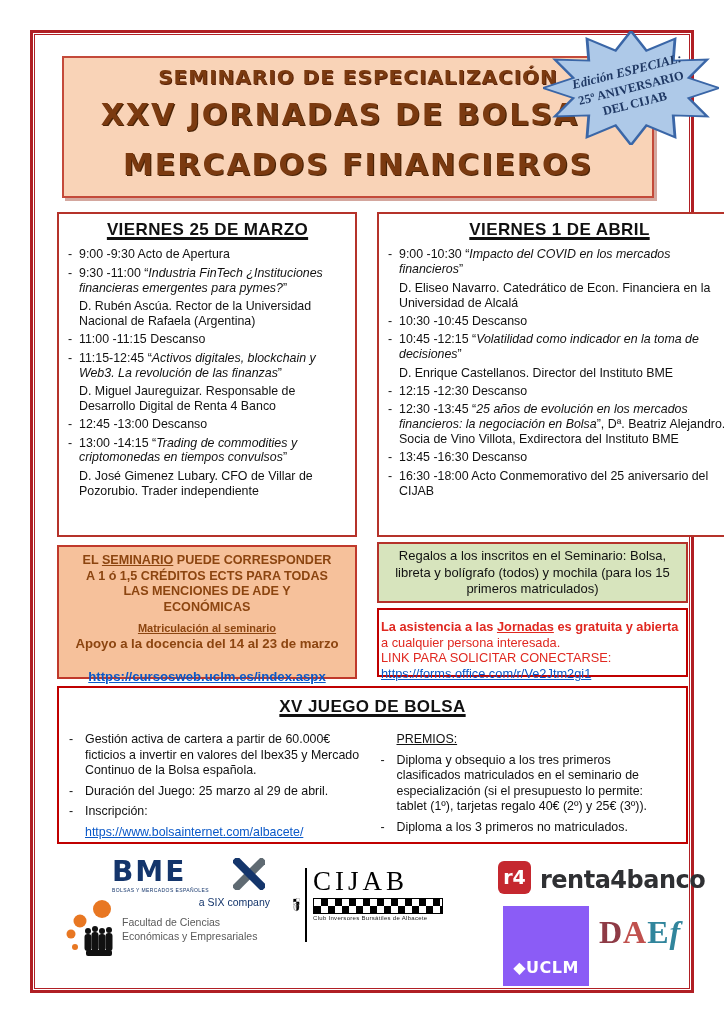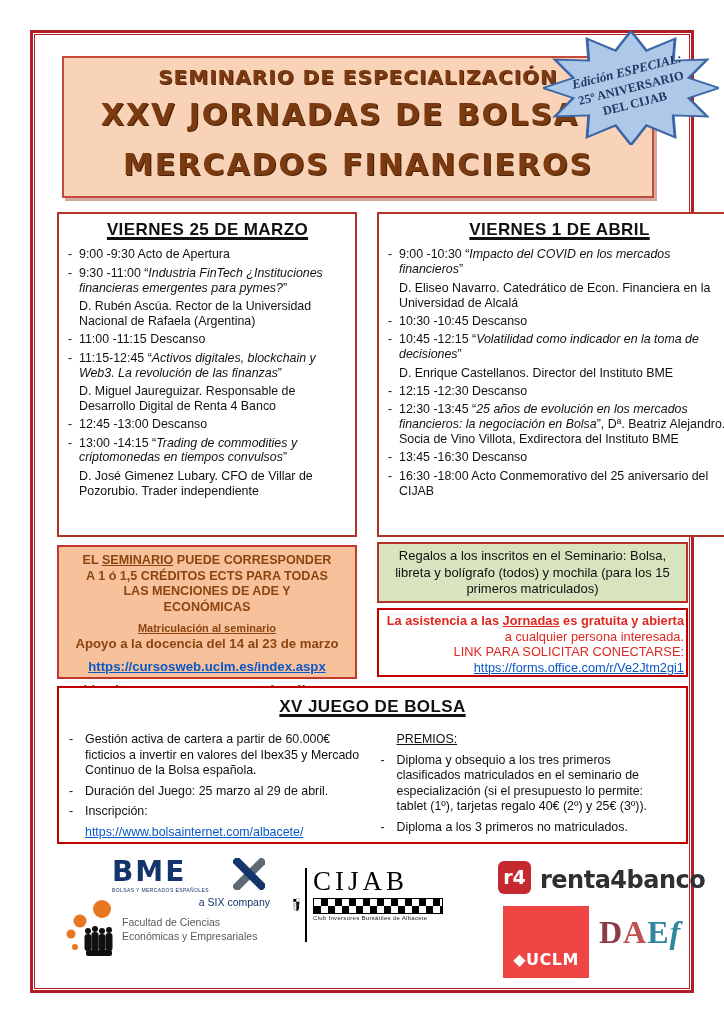--- a/index.html
+++ b/index.html
@@ -70,35 +70,35 @@
 
   
   .credits{
     left:57px;top:545px;width:300px;height:134px;background:var(--orange);
     border:2px solid #c0392b;text-align:center;color:var(--brown);font-weight:bold;
     padding:5px 6px;
   }
   .credit-l1{font-size:12.6px;line-height:1.25;margin:1px 14px 0;}
   .credit-l2{font-size:11px;margin:6px 0 2px;}
   .credit-l3{font-size:13.2px;margin:2px 0 1px;}
-  .credit-l4{font-size:13.2px;margin:8px;}
+  .credit-l4{font-size:13.2px;margin:18px;}
   .credit-l5{font-size:15px;margin:4px 0 0;}
 
   
   .gifts{
     left:377px;top:542px;width:311px;height:61px;background:var(--green);
     text-align:center;font-size:13px;line-height:1.28;color:#111;
     padding:4px 6px;border:2px solid var(--box-red);
   }
 
   
   .attend{
     left:377px;top:608px;width:311px;height:69px;border:2px solid #c00000;
-    text-align:right;color:var(--red-text);font-size:12.8px;line-height:1.22;
-    padding:3px 2px;
+    text-align:left;color:var(--red-text);font-size:12.8px;line-height:1.22;
+    padding:9px 2px;
   }
 
   
   .game{left:57px;top:686px;width:631px;height:158px;border:2px solid #c00000;padding:6px 10px;font-size:12.4px;line-height:1.25;}
   .game-title{
     font-size:17px;font-weight:bold;text-align:center;letter-spacing:.4px;
     text-decoration:underline;text-decoration-thickness:2.5px;margin:2px 0 10px;
   }
   .game-cols{display:flex;gap:16px;}
   .game-col{flex:1;}
@@ -127,21 +127,21 @@
   .cijab-word{font-family:"Liberation Serif",serif;font-size:27px;letter-spacing:4px;color:#000;line-height:1;}
   .cijab-strip{margin-top:3px;width:128px;height:14px;background:repeating-conic-gradient(#000 0% 25%, #fff 0% 50%) 0 0/14px 14px;border:1px solid #000;}
   .cijab-caption{font-size:6px;color:#222;margin-top:1px;letter-spacing:.3px;white-space:nowrap;}
 
   .renta4{left:498px;top:860px;display:flex;align-items:center;gap:9px;justify-content:center;}
   .r4-square{width:33px;height:33px;background:#c5282f;border-radius:6px;color:#fff;
     display:flex;align-items:center;justify-content:center;font-weight:bold;font-size:19px;
     font-family:"DejaVu Sans",sans-serif;}
   .r4-word{font-family:"DejaVu Sans",sans-serif;font-size:24px;font-weight:600;color:#2f3033;letter-spacing:-.5px;margin-top:6px;}
 
-  .uclm{left:503px;top:906px;width:86px;height:72px;background:#ef4444;
+  .uclm{left:503px;top:906px;width:86px;height:80px;background:#8b5cf6;
     display:flex;align-items:flex-end;justify-content:center;padding-bottom:9px;box-sizing:border-box;}
   .uclm-word{color:#fff;font-weight:bold;font-size:16px;letter-spacing:.5px;font-family:"DejaVu Sans",sans-serif;}
 
   .daef{left:599px;top:914px;font-family:"Liberation Serif",serif;font-size:32px;font-weight:bold;letter-spacing:1px;}
   .daef span{display:inline-block;}
 </style>
 </head>
 <body>
 
 <div class="frame">

